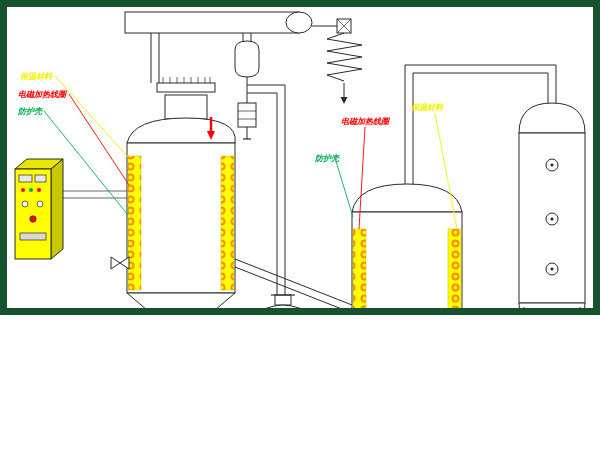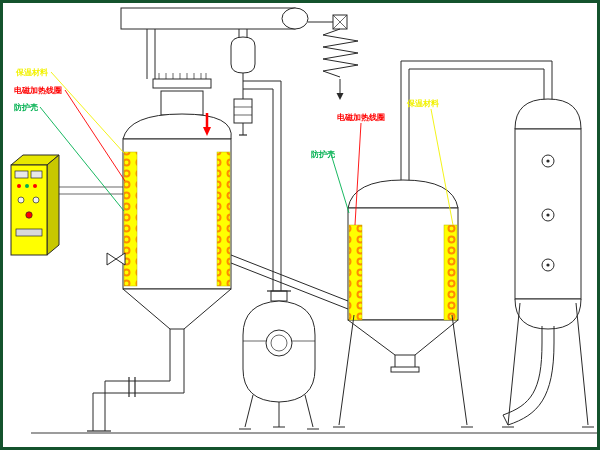--- a/index.html
+++ b/index.html
@@ -1,18 +1,18 @@
 <!DOCTYPE html>
 <html><head>
 <meta charset="utf-8">
 <style>
   html,body{margin:0;padding:0;background:#fff;}
-  .canvas{position:relative;width:600px;height:450px;background:#ffffff;
-          border:3px solid #14532d;box-sizing:border-box;overflow:hidden;
-          font-family:"DejaVu Sans",sans-serif;}
+  .canvas{position:relative;width:600px;height:315px;background:#ffffff;
+          border:7px solid #14532d;box-sizing:border-box;overflow:hidden;
+          font-family:"DejaVu Sans",sans-serif;font-style:italic;}
   svg{position:absolute;left:0;top:0;}
   .ln{fill:none;stroke:#2a2a2a;stroke-width:1;}
   .thin{fill:none;stroke:#2a2a2a;stroke-width:.7;}
   .shape{fill:#ffffff;stroke:#2a2a2a;stroke-width:1;}
   .leader{fill:none;stroke-width:.9;}
   .lbl{font-family:"DejaVu Sans",sans-serif;font-size:8px;font-weight:bold;}
   .tick{stroke:#2a2a2a;stroke-width:1.2;}
 </style>
 </head>
 <body>

